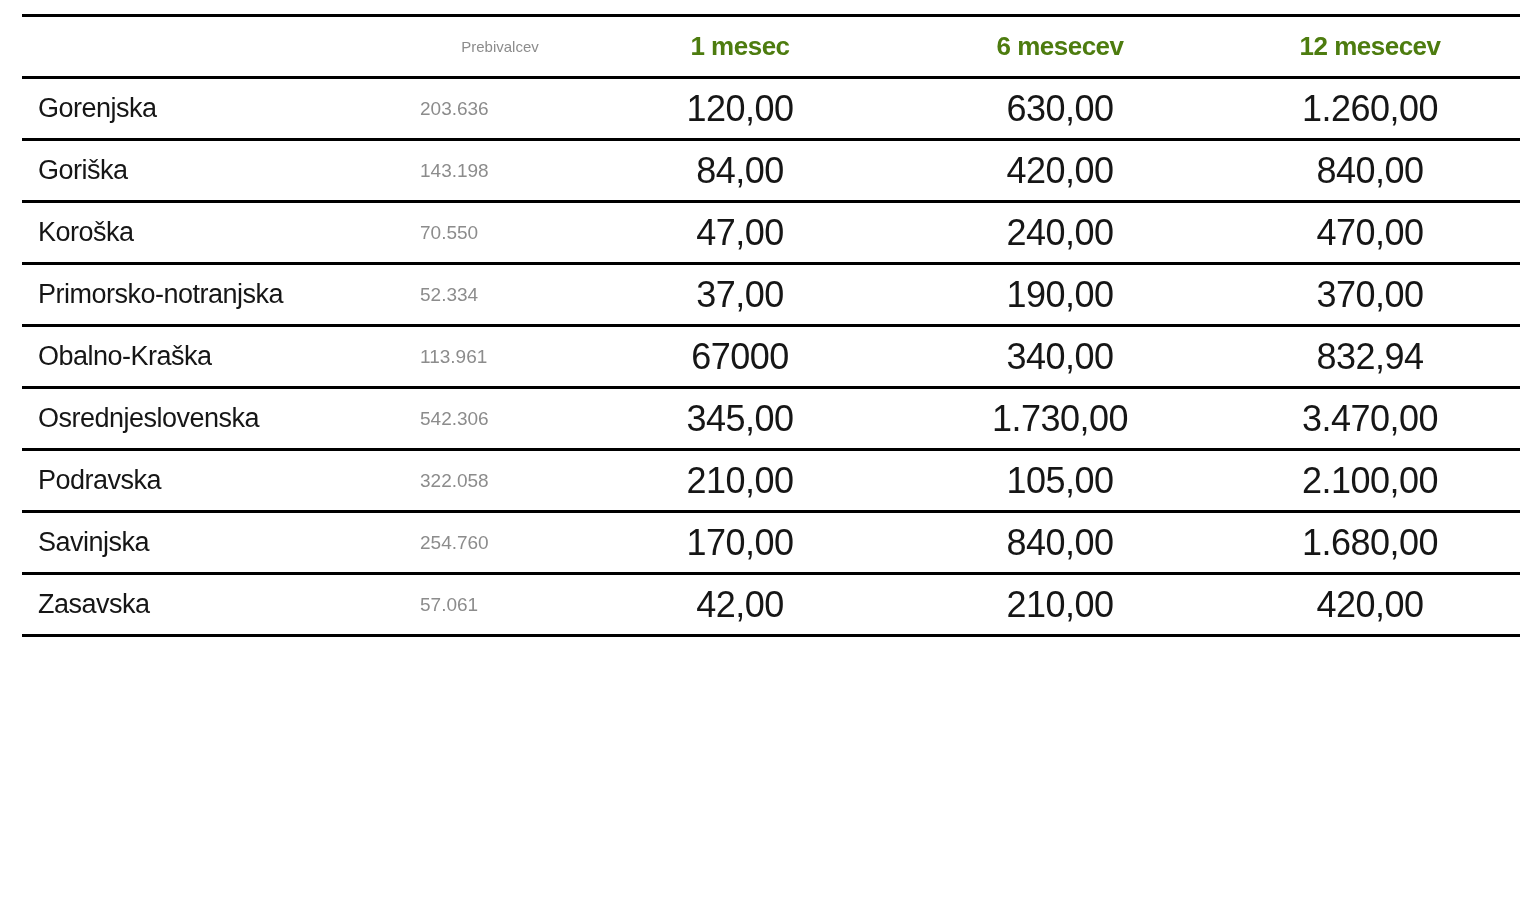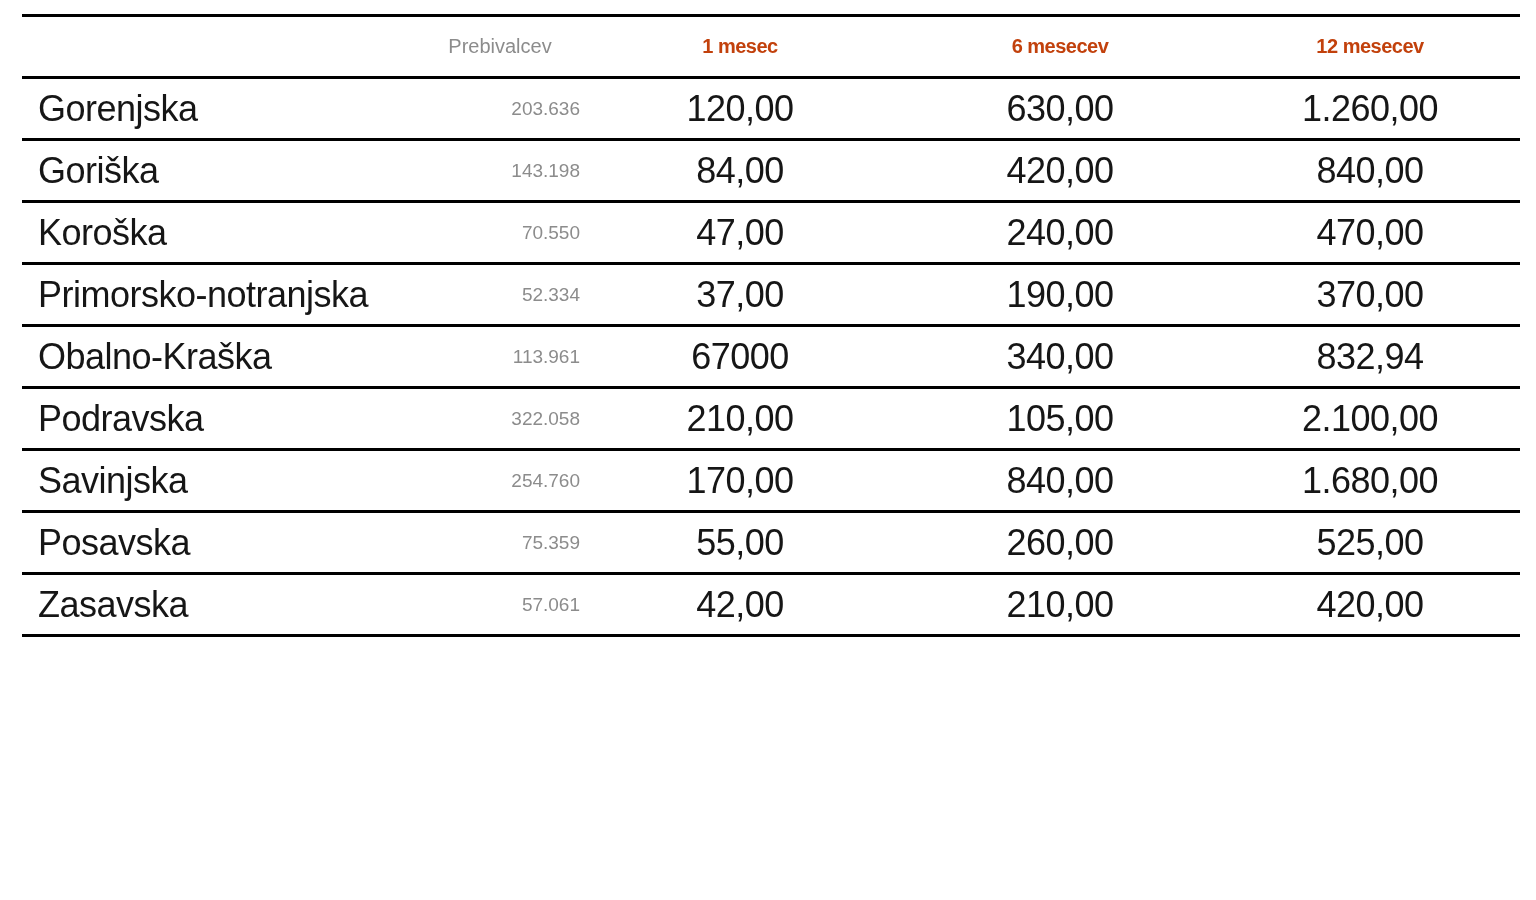--- a/index.html
+++ b/index.html
@@ -38,43 +38,43 @@
   tbody tr {
     border-bottom: 3px solid #000000;
   }
   td, th {
     padding: 0;
     vertical-align: middle;
     white-space: nowrap;
     overflow: visible;
   }
   th.h-population {
-    font-size: 20px;
+    font-size: 15px;
     font-weight: 400;
     color: #8c8c8c;
     letter-spacing: 0px;
   }
   th.h-price {
-    font-size: 20px;
+    font-size: 26px;
     font-weight: 700;
-    color: #c2410c;
+    color: #4d7c0f;
     text-align: center;
     letter-spacing: -0.5px;
   }
   td.region {
-    font-size: 36px;
+    font-size: 27px;
     color: #161616;
     text-align: left;
     padding-left: 16px;
     letter-spacing: -0.5px;
   }
   td.population {
     font-size: 19px;
     color: #8c8c8c;
-    text-align: right;
+    text-align: left;
   }
   td.price {
     font-size: 36px;
     color: #161616;
     text-align: center;
     letter-spacing: -0.5px;
   }
   tr.total-row td.region,
   tr.total-row td.population {
     font-weight: 700;
@@ -134,41 +134,41 @@
           <td class="price">370,00</td>
         </tr>
         <tr>
           <td class="region">Obalno-Kraška</td>
           <td class="population">113.961</td>
           <td class="price">67000</td>
           <td class="price">340,00</td>
           <td class="price">832,94</td>
         </tr>
         <tr>
+          <td class="region">Osrednjeslovenska</td>
+          <td class="population">542.306</td>
+          <td class="price">345,00</td>
+          <td class="price">1.730,00</td>
+          <td class="price">3.470,00</td>
+        </tr>
+        <tr>
           <td class="region">Podravska</td>
           <td class="population">322.058</td>
           <td class="price">210,00</td>
           <td class="price">105,00</td>
           <td class="price">2.100,00</td>
         </tr>
         <tr>
           <td class="region">Savinjska</td>
           <td class="population">254.760</td>
           <td class="price">170,00</td>
           <td class="price">840,00</td>
           <td class="price">1.680,00</td>
         </tr>
         <tr>
-          <td class="region">Posavska</td>
-          <td class="population">75.359</td>
-          <td class="price">55,00</td>
-          <td class="price">260,00</td>
-          <td class="price">525,00</td>
-        </tr>
-        <tr>
           <td class="region">Zasavska</td>
           <td class="population">57.061</td>
           <td class="price">42,00</td>
           <td class="price">210,00</td>
           <td class="price">420,00</td>
         </tr>
       </tbody>
   </table>
 </div>
 

